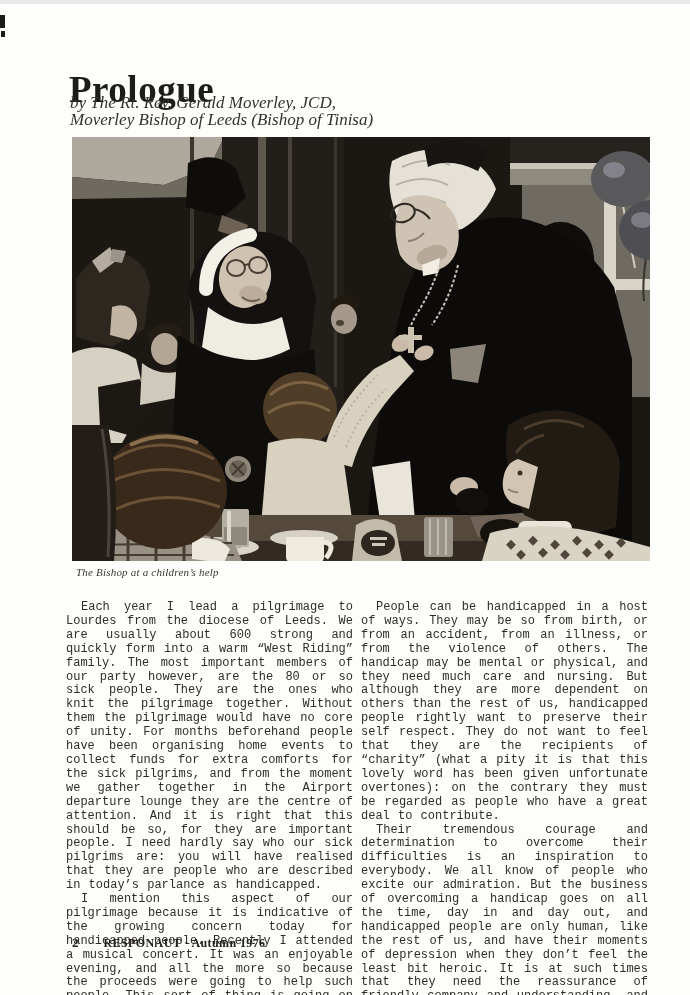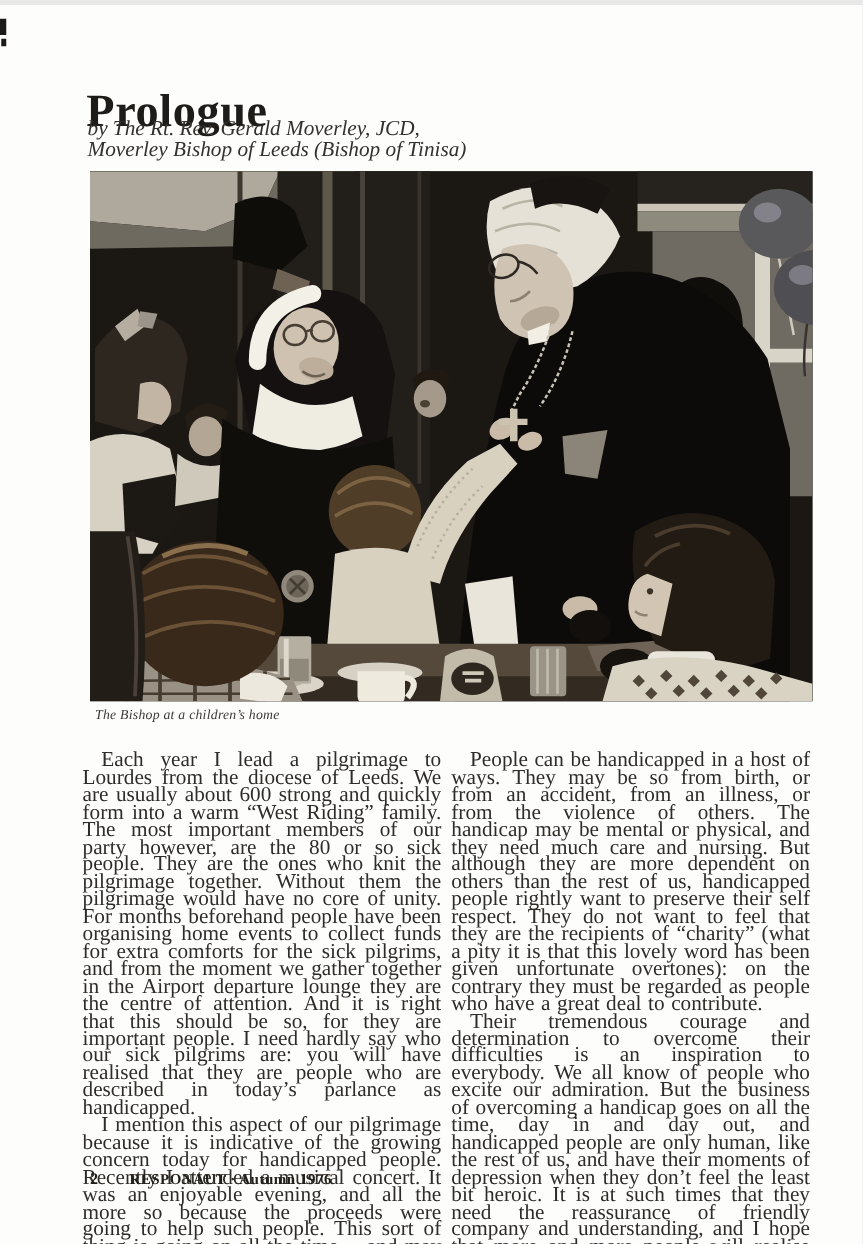--- a/index.html
+++ b/index.html
@@ -27,22 +27,23 @@
     position:absolute;left:76px;top:562px;
     font-style:italic;font-size:11px;color:#3a3835;letter-spacing:.2px;
   }
   .columns{
     position:absolute;left:66px;top:597px;width:582px;
     display:flex;gap:8px;
   }
   .col{width:287px;}
   .col p{
     margin:0;text-align:justify;text-indent:15px;
-    font-size:17px;line-height:13.9px;color:#2e2c28;
+    font-size:12px;line-height:13.9px;color:#2e2c28;
     word-spacing:1px;
+    font-family:Liberation Mono, monospace;
   }
   .footer{
     position:absolute;left:72px;top:931px;
     display:flex;align-items:baseline;gap:25px;
     font-weight:bold;color:#232019;
   }
   .footer .pagenum{font-size:13px;}
   .footer .mag{font-size:12px;letter-spacing:.4px;}
 </style>
 </head>
@@ -232,21 +233,21 @@
         </g>
       </g>
 
       <g>
         <path d="M0,288 h36 q12,64 6,136 H0 z" fill="#221d17"></path>
         <path d="M30,292 q10,60 6,128" stroke="#4a423a" stroke-width="3" fill="none"></path>
       </g>
     </svg>
   </figure>
 
-  <figcaption class="caption">The Bishop at a children’s home</figcaption>
+  <figcaption class="caption">The Bishop at a children’s help</figcaption>
 
   <div class="columns">
     <div class="col">
       <p>Each year I lead a pilgrimage to Lourdes from the diocese of Leeds. We are usually about 600 strong and quickly form into a warm “West Riding” family. The most important members of our party however, are the 80 or so sick people. They are the ones who knit the pilgrimage together. Without them the pilgrimage would have no core of unity. For months beforehand people have been organising home events to collect funds for extra comforts for the sick pilgrims, and from the moment we gather together in the Airport departure lounge they are the centre of attention. And it is right that this should be so, for they are important people. I need hardly say who our sick pilgrims are: you will have realised that they are people who are described in today’s parlance as handicapped.</p>
       <p>I mention this aspect of our pilgrimage because it is indicative of the growing concern today for handicapped people. Recently I attended a musical concert. It was an enjoyable evening, and all the more so because the proceeds were going to help such people. This sort of thing is going on all the time —and may its frequency increase.</p>
     </div>
     <div class="col">
       <p>People can be handicapped in a host of ways. They may be so from birth, or from an accident, from an illness, or from the violence of others. The handicap may be mental or physical, and they need much care and nursing. But although they are more dependent on others than the rest of us, handicapped people rightly want to preserve their self respect. They do not want to feel that they are the recipients of “charity” (what a pity it is that this lovely word has been given unfortunate overtones): on the contrary they must be regarded as people who have a great deal to contribute.</p>
       <p>Their tremendous courage and determination to overcome their difficulties is an inspiration to everybody. We all know of people who excite our admiration. But the business of overcoming a handicap goes on all the time, day in and day out, and handicapped people are only human, like the rest of us, and have their moments of depression when they don’t feel the least bit heroic. It is at such times that they need the reassurance of friendly company and understanding, and I hope that more and more people will realise this and be available.</p>
     </div>

